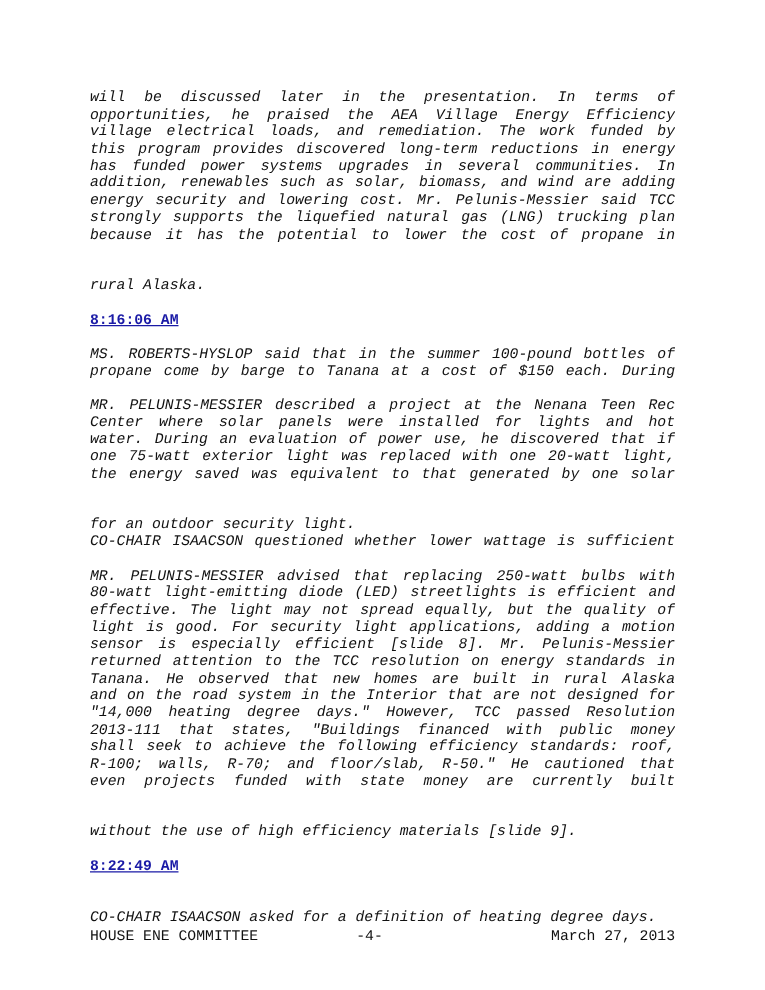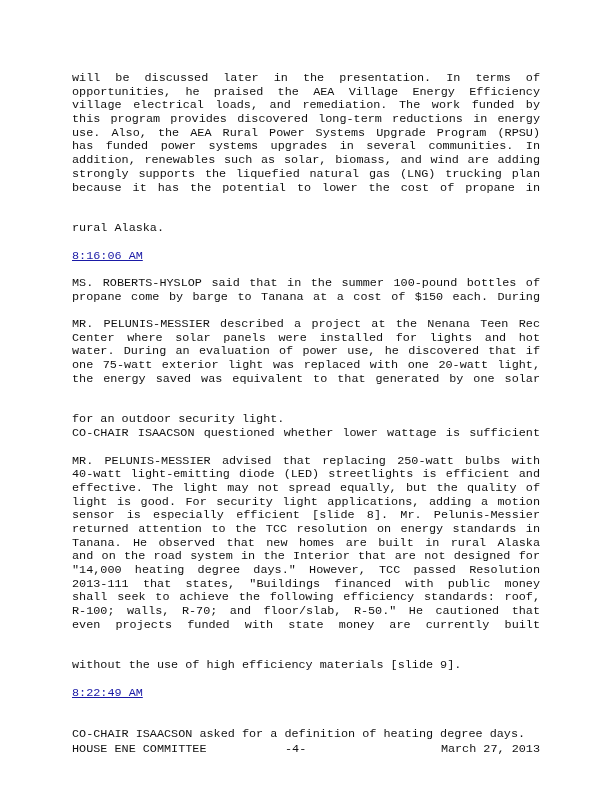--- a/index.html
+++ b/index.html
@@ -29,31 +29,33 @@
       text-align-last: left;
       white-space: normal;
     }
     .line {
       display: block;
       text-align: justify;
       text-align-last: justify;
       height: 13.7px;
       white-space: nowrap;
       overflow: hidden;
+      font-style: italic;
     }
     .line.last {
       text-align-last: left;
       margin-top: 27px;
     }
     .timestamp {
       display: inline-block;
       color: #1a1aa6;
       text-decoration: underline;
       margin: 0 0 13.7px 0;
       cursor: pointer;
+      font-weight: bold;
     }
     .ts-wrap {
       margin: 0 0 13.7px 0;
       height: 13.7px;
     }
     .footer {
       position: absolute;
       left: 72px;
       top: 743px;
       width: 468px;
@@ -71,23 +73,23 @@
 </head>
 <body>
 
 <div class="page">
 
   <div class="para">
     <span class="line">will be discussed later in the presentation.  In terms of</span>
     <span class="line">opportunities, he praised the AEA Village Energy Efficiency</span>
     <span class="line">village electrical loads, and remediation.  The work funded by</span>
     <span class="line">this program provides discovered long-term reductions in energy</span>
-    <span class="line">use.  Also, the AEA Rural Power Systems Upgrade Program (RPSU)</span>
     <span class="line">has funded power systems upgrades in several communities.  In</span>
     <span class="line">addition, renewables such as solar, biomass, and wind are adding</span>
+    <span class="line">energy security and lowering cost.  Mr. Pelunis-Messier said TCC</span>
     <span class="line">strongly supports the liquefied natural gas (LNG) trucking plan</span>
     <span class="line">because it has the potential to lower the cost of propane in</span>
     <span class="line last">rural Alaska.</span>
   </div>
 
   <div class="ts-wrap">
     <a class="timestamp">8:16:06 AM</a>
   </div>
 
   <div class="para">
@@ -103,21 +105,21 @@
     <span class="line">the energy saved was equivalent to that generated by one solar</span>
   </div>
 
   <div class="para">
     <span class="line last">for an outdoor security light.</span>
     <span class="line">CO-CHAIR ISAACSON questioned whether lower wattage is sufficient</span>
   </div>
 
   <div class="para">
     <span class="line">MR. PELUNIS-MESSIER advised that replacing 250-watt bulbs with</span>
-    <span class="line">40-watt light-emitting diode (LED) streetlights is efficient and</span>
+    <span class="line">80-watt light-emitting diode (LED) streetlights is efficient and</span>
     <span class="line">effective.  The light may not spread equally, but the quality of</span>
     <span class="line">light is good.  For security light applications, adding a motion</span>
     <span class="line">sensor is especially efficient [slide 8].  Mr. Pelunis-Messier</span>
     <span class="line">returned attention to the TCC resolution on energy standards in</span>
     <span class="line">Tanana.  He observed that new homes are built in rural Alaska</span>
     <span class="line">and on the road system in the Interior that are not designed for</span>
     <span class="line">"14,000 heating degree days."  However, TCC passed Resolution</span>
     <span class="line">2013-111 that states, "Buildings financed with public money</span>
     <span class="line">shall seek to achieve the following efficiency standards:  roof,</span>
     <span class="line">R-100; walls, R-70; and floor/slab, R-50."  He cautioned that</span>

